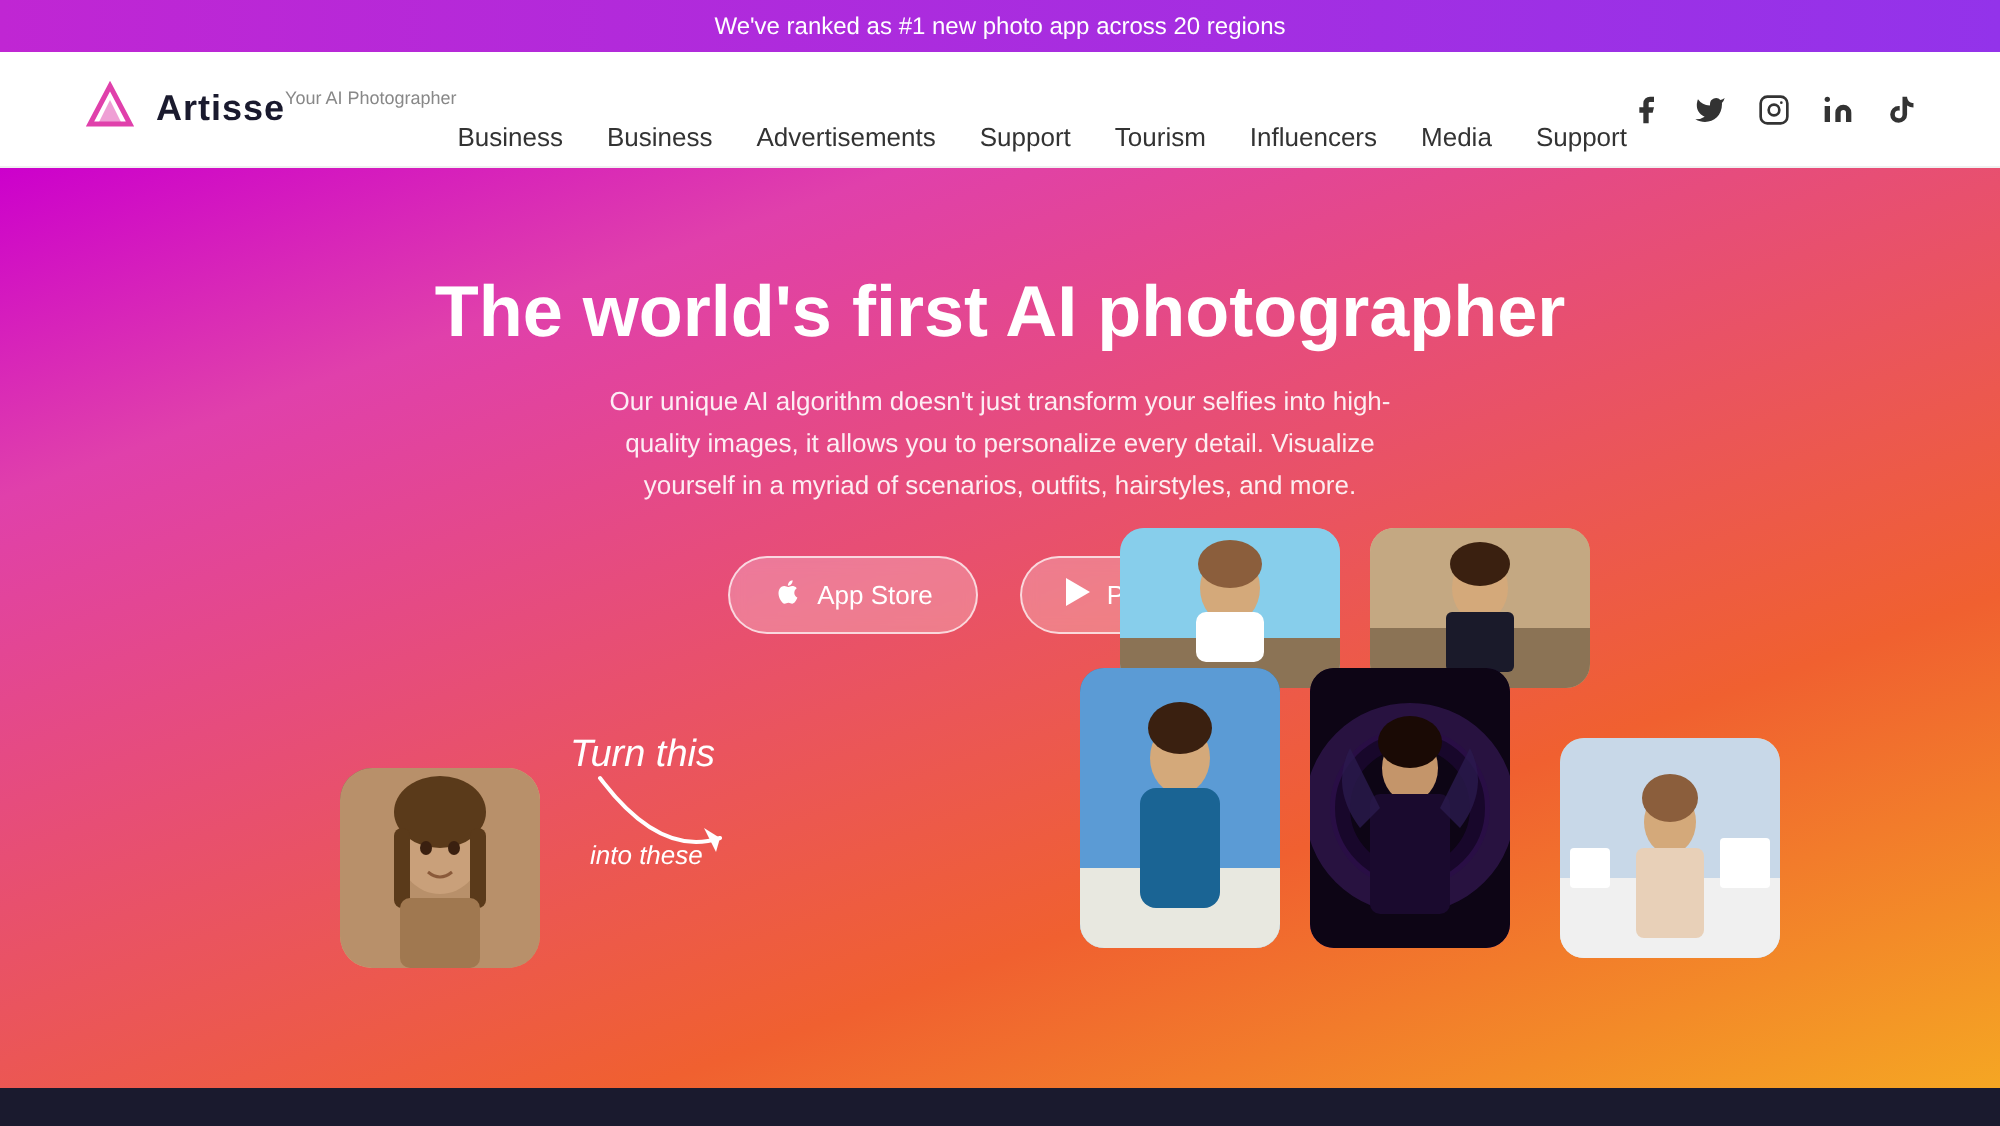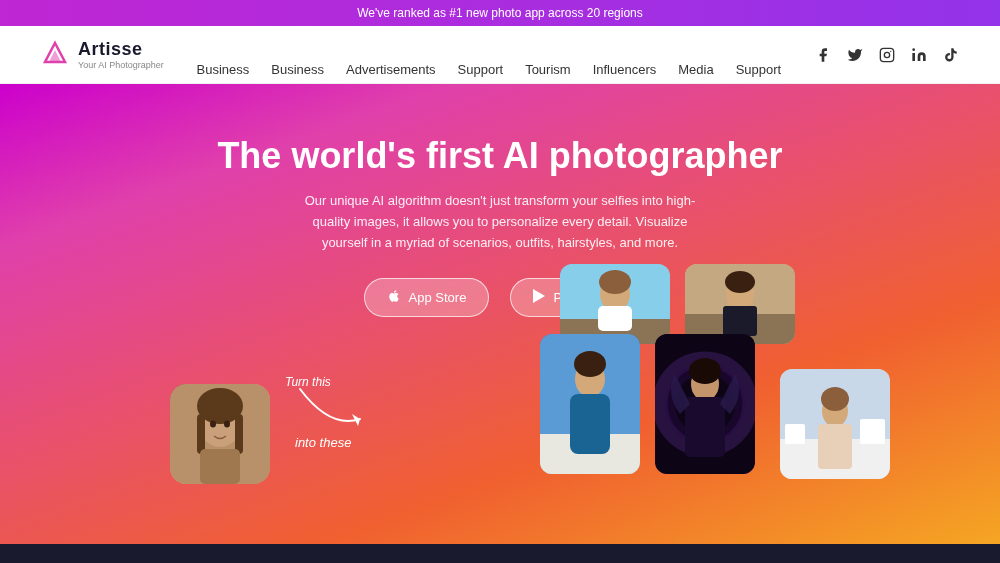--- a/index.html
+++ b/index.html
@@ -28,21 +28,21 @@
       display: flex;
       align-items: center;
       gap: 8px;
     }
     #logo-icon {
       width: 30px;
       height: 30px;
     }
     #logo-text {
       display: flex;
-      flex-direction: column;
+      flex-direction: row;
     }
     #logo-name {
       font-size: 18px;
       font-weight: 700;
       color: #1a1a2e;
       letter-spacing: 0.5px;
     }
     #logo-tagline {
       font-size: 9px;
       color: #888;
@@ -146,27 +146,27 @@
       display: flex;
       align-items: center;
       justify-content: center;
     }
 
     #turn-this-text {
       position: absolute;
       left: 285px;
       bottom: 155px;
       color: white;
-      font-size: 12px;
+      font-size: 19px;
       font-style: italic;
     }
     #into-these-text {
       position: absolute;
       left: 295px;
-      bottom: 94px;
+      bottom: 109px;
       color: white;
       font-size: 13px;
       font-style: italic;
     }
     #arrow-svg {
       position: absolute;
       left: 290px;
       bottom: 105px;
     }
 

